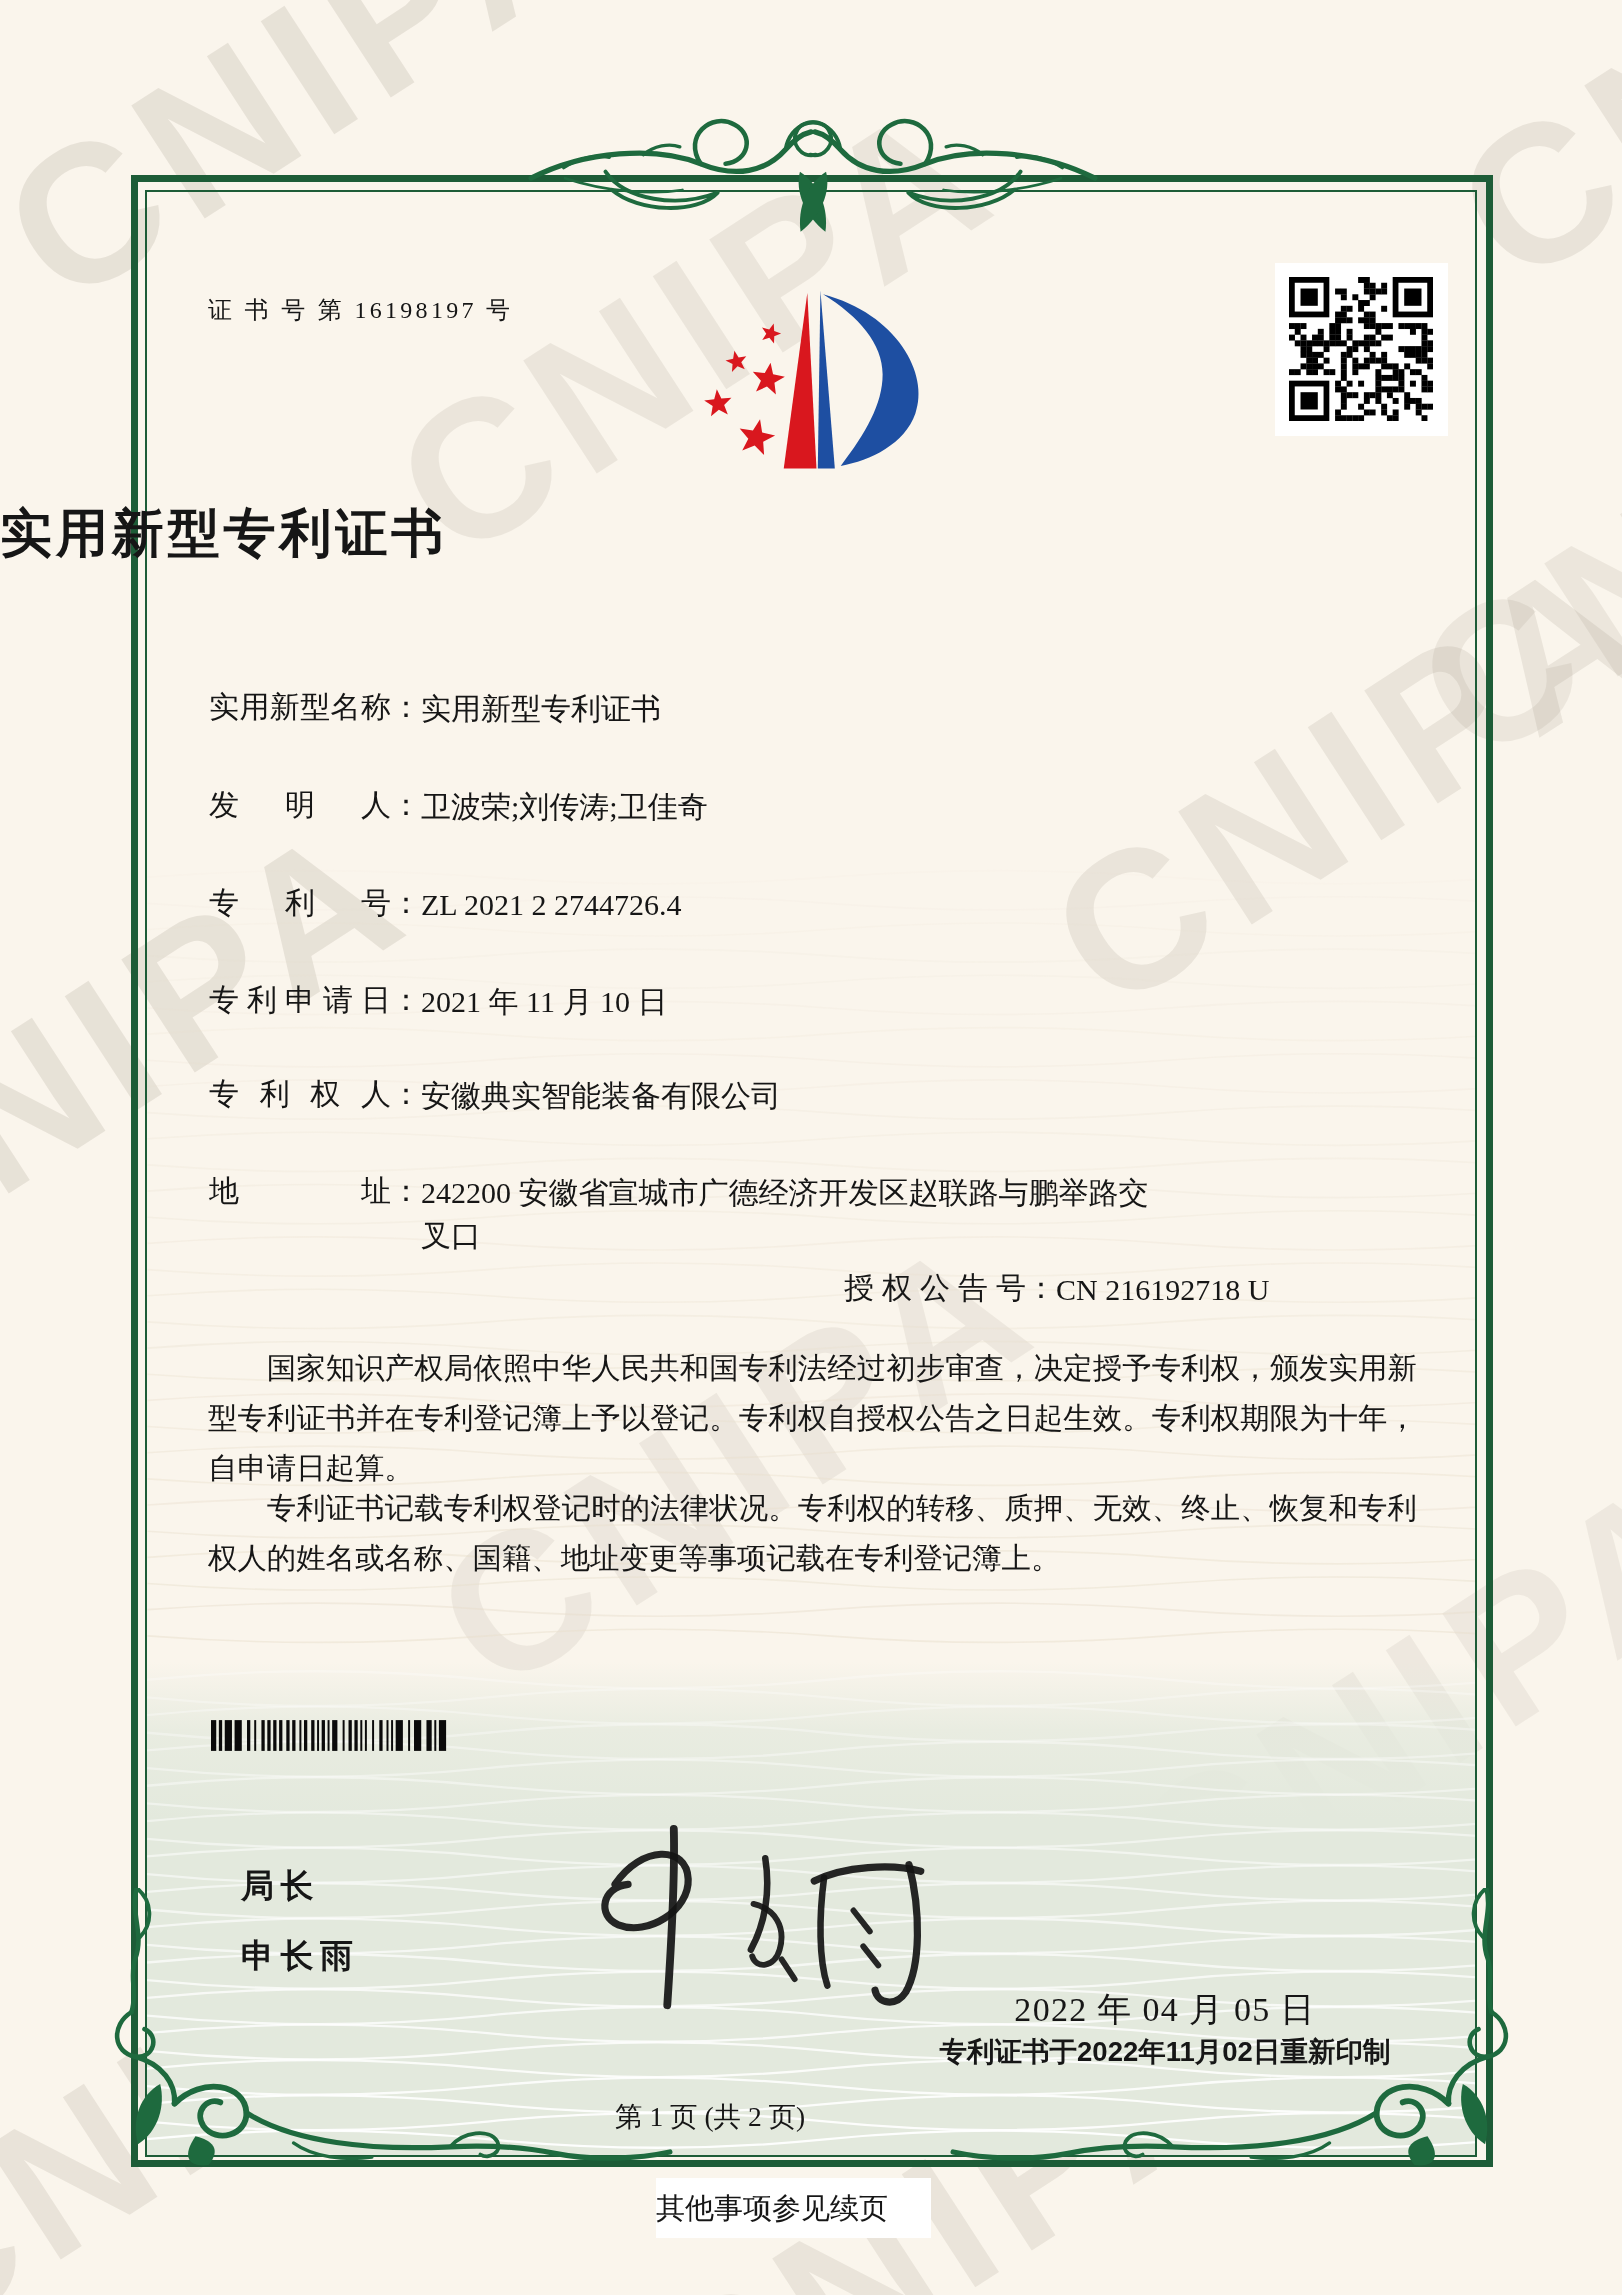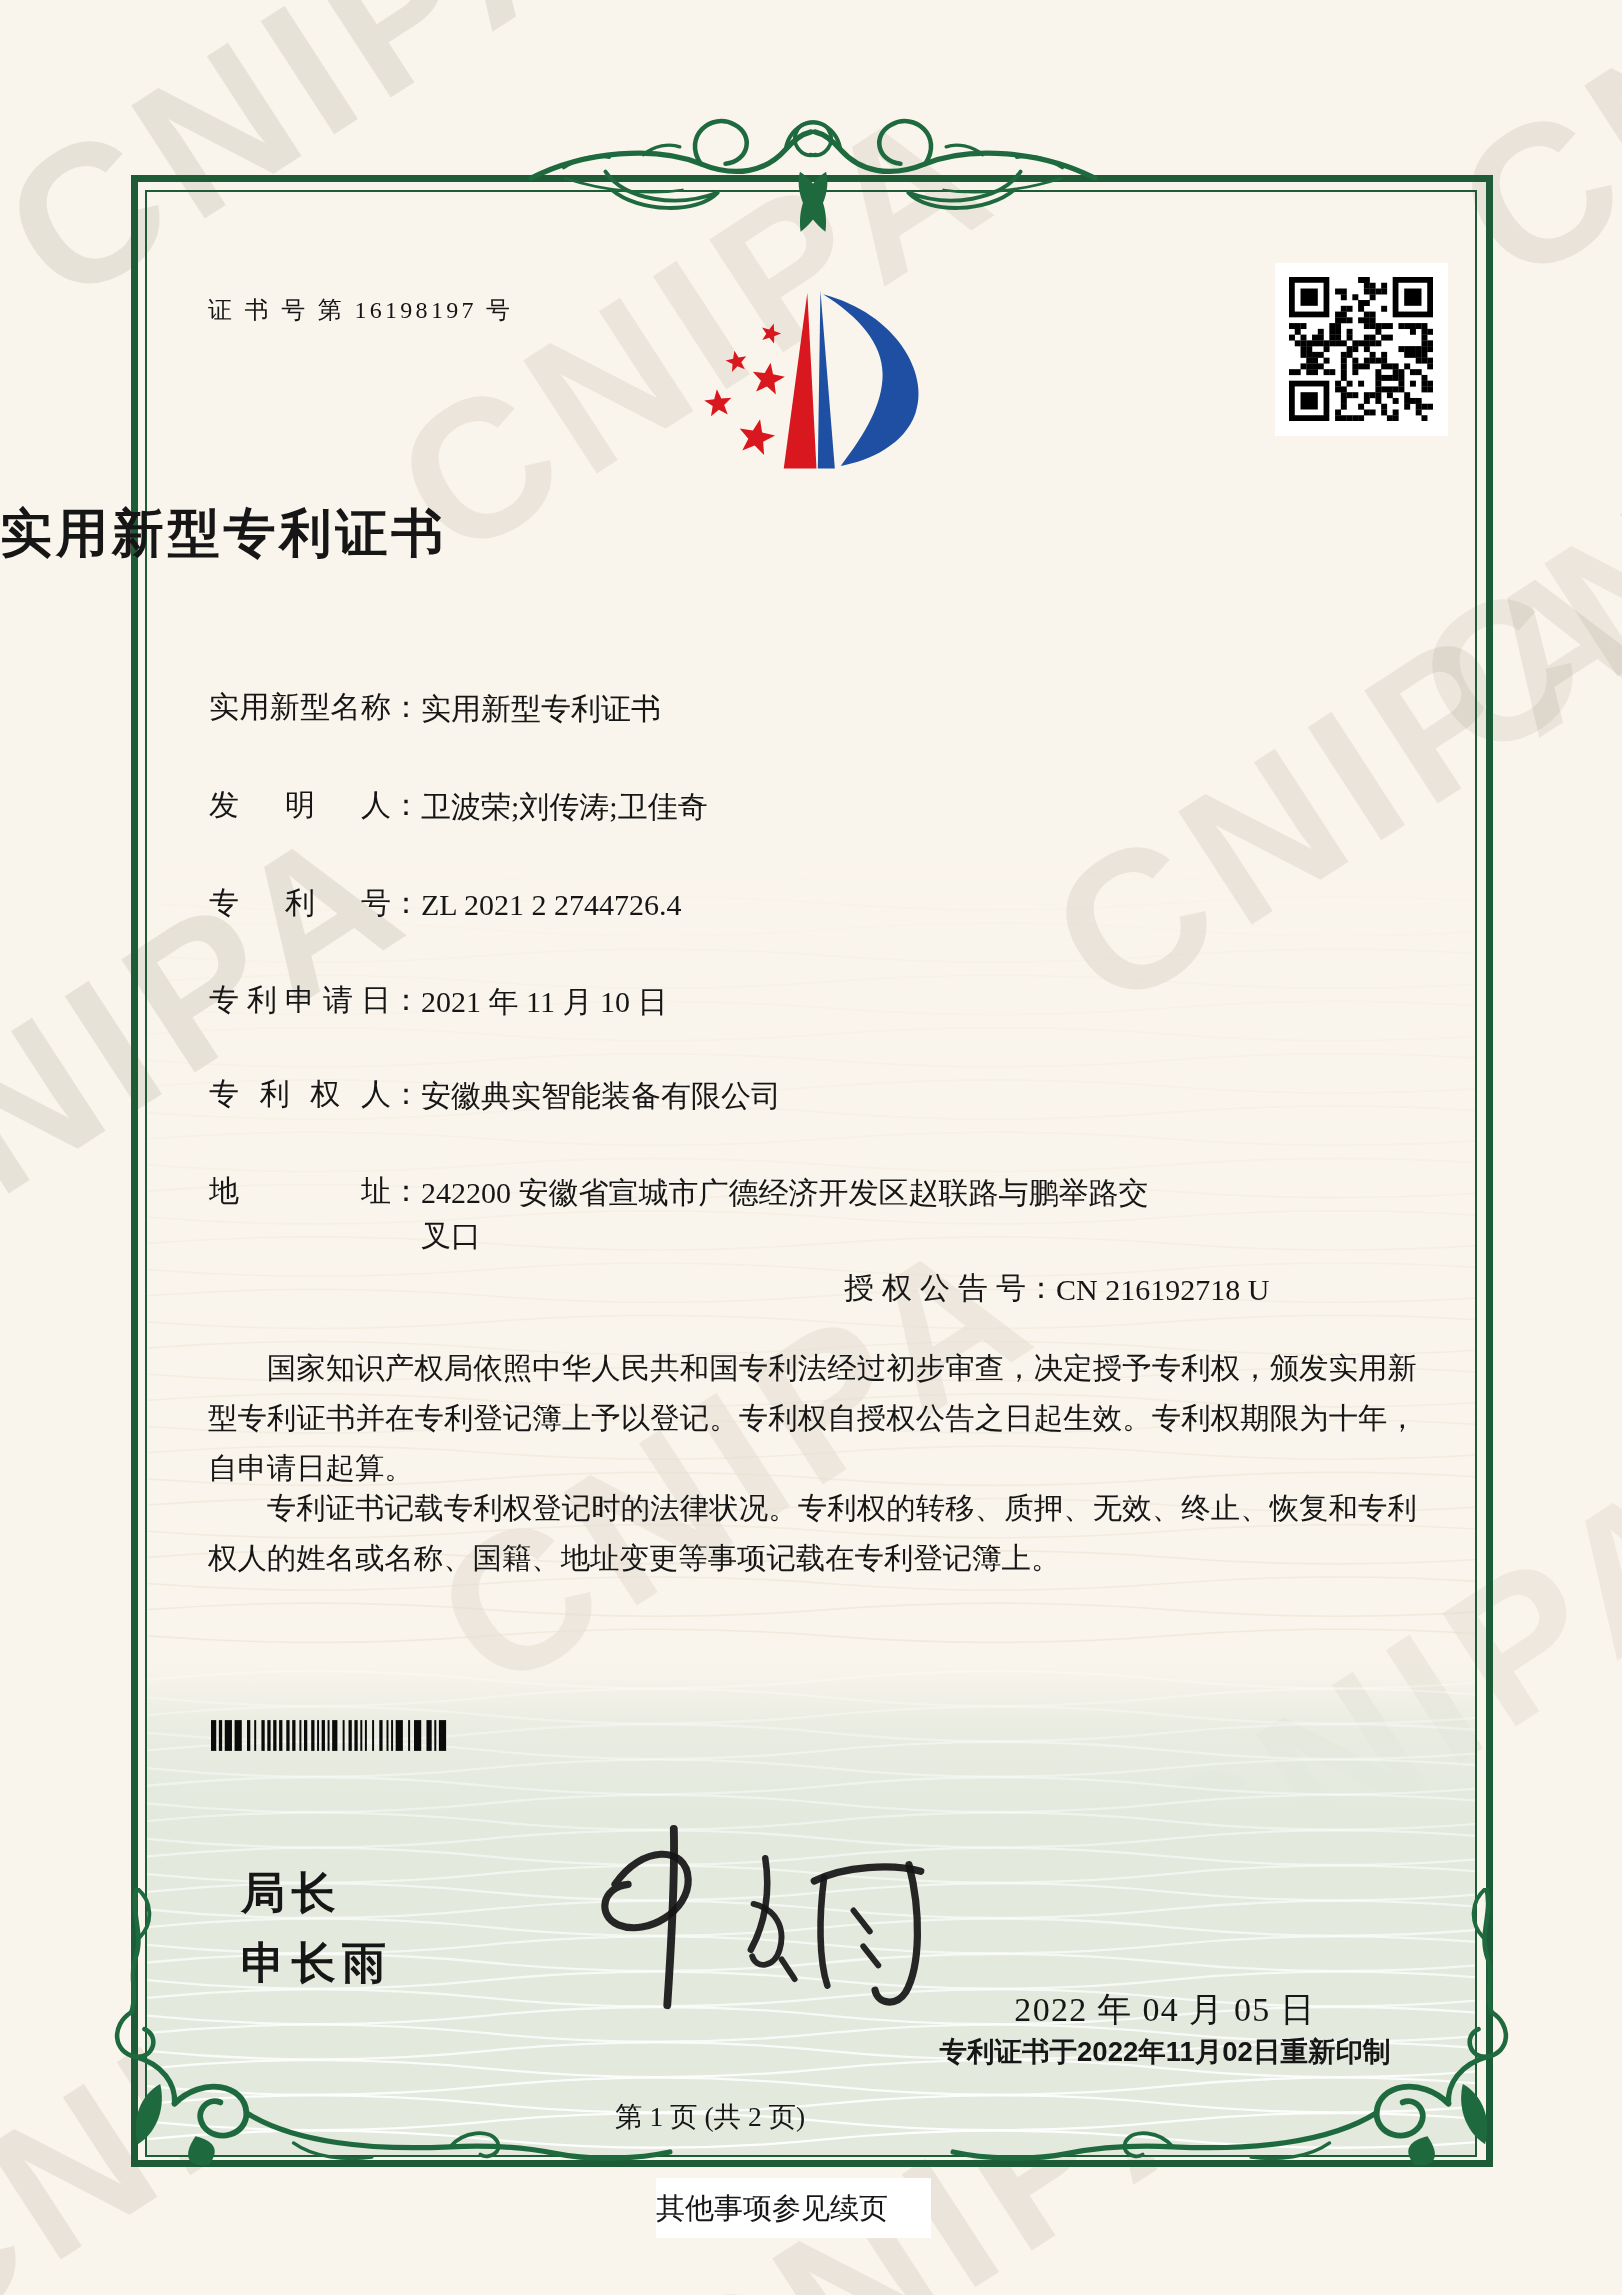--- a/index.html
+++ b/index.html
@@ -42,21 +42,21 @@
   .val{display:inline-block;vertical-align:top;white-space:pre-line;max-width:968px;line-height:43px}
   .grantrow{position:absolute;left:209px;top:1268px;width:1283px;font-size:30px;z-index:4}
   .grant2{position:absolute;left:635px;top:0}
   
   .para{position:absolute;left:208px;width:1209px;font-size:29.4px;line-height:50px;
         text-align:justify;text-indent:2em;z-index:4}
   .p1{top:1343px}.p2{top:1483px}
   
   .barcode{left:211px;top:1720px;width:241px;height:31px;z-index:4}
   .signer{position:absolute;left:241px;font-family:"Liberation Sans","DejaVu Sans",sans-serif;
-          font-weight:bold;font-size:44px;letter-spacing:6.5px;z-index:4}
+          font-weight:bold;font-size:33px;letter-spacing:6.5px;z-index:4}
   .signer-title{top:1864px}
   .signer-name{top:1934px}
   .sig{left:484px;top:1819px;width:458px;height:196px;z-index:4}
   .sig path{stroke:#131313;fill:none;stroke-linecap:round;stroke-linejoin:round;opacity:.92}
   .issue{left:949px;top:1987px;width:432px;text-align:center;font-size:34px;letter-spacing:1.3px;z-index:4}
   .reprint{left:923px;top:2034px;width:484px;text-align:center;font-size:27.5px;font-weight:bold;
            font-family:"Liberation Sans","DejaVu Sans",sans-serif;z-index:4}
   .pageno{left:615px;top:2099px;width:340px;font-size:27.5px;z-index:4}
   .contbox{left:656px;top:2178px;width:275px;height:60px;background:#fff;z-index:4}
   .conttext{display:block;width:100%;line-height:60px;text-align:left;font-size:29px}

